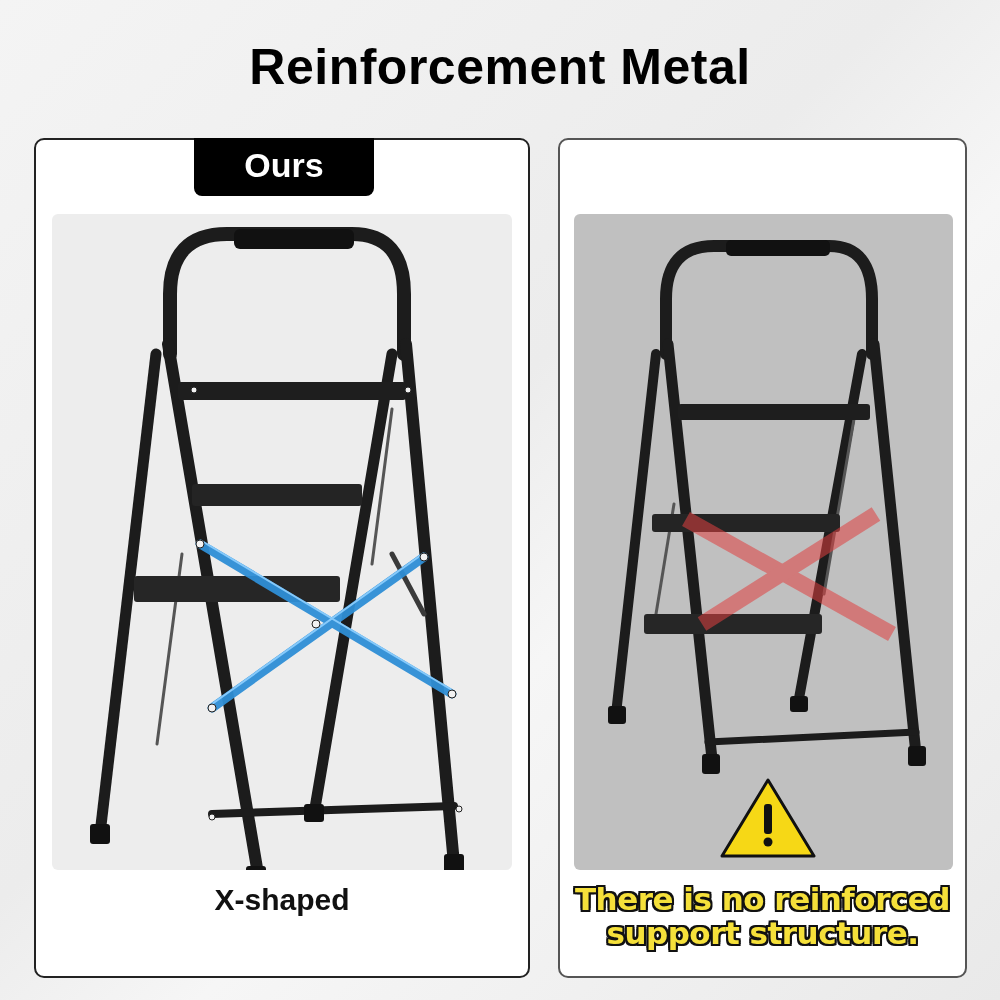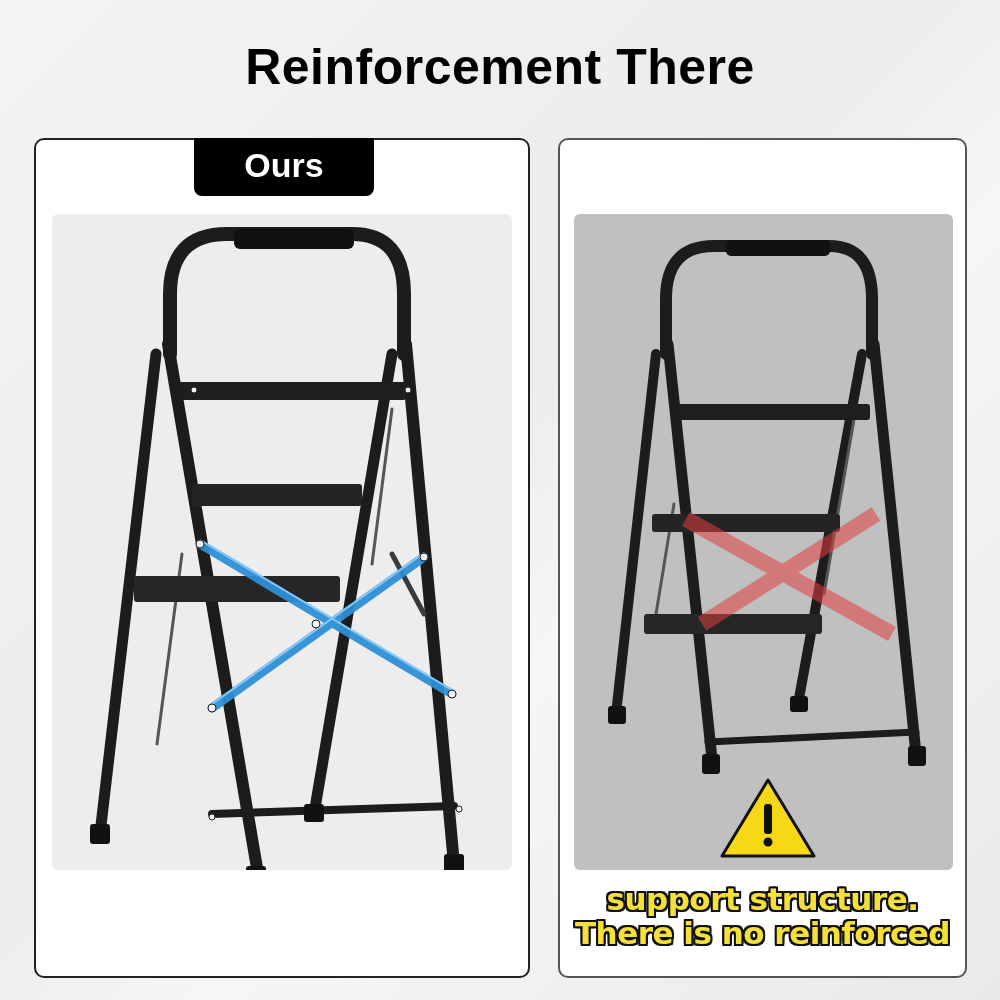--- a/index.html
+++ b/index.html
@@ -38,21 +38,21 @@
     top:742px; font-size:31px; line-height:34px; color:#f5e03a;
     text-shadow: -2px -2px 0 #111, 2px -2px 0 #111, -2px 2px 0 #111, 2px 2px 0 #111,
                  0 2px 0 #111, 0 -2px 0 #111, 2px 0 0 #111, -2px 0 0 #111;
     font-family: "DejaVu Sans", sans-serif; letter-spacing:-0.5px;
   }
   .caption span { display:block; }
 </style>
 </head>
 <body>
 
-<div class="title">Reinforcement There</div>
+<div class="title">Reinforcement Metal</div>
 
 <div class="panel ours">
   <div class="tab">Ours</div>
   <div class="stage">
     <svg width="460" height="656" viewBox="0 0 460 656">
       <g stroke="#1c1c1c" stroke-linecap="round" fill="none">
 
         <path d="M118 140 L118 80 Q118 20 175 20 L300 20 Q352 20 352 80 L352 140" stroke-width="14"></path>
 
         <line x1="104" y1="140" x2="48" y2="620" stroke-width="11"></line>
@@ -94,20 +94,21 @@
         <circle cx="160" cy="494" r="4"></circle>
         <circle cx="148" cy="330" r="4"></circle>
         <circle cx="142" cy="176" r="3"></circle>
         <circle cx="356" cy="176" r="3"></circle>
         <circle cx="407" cy="595" r="3"></circle>
         <circle cx="160" cy="603" r="3"></circle>
       </g>
     </svg>
   </div>
   <div class="caption">
+    <span>X-shaped</span>
   </div>
 </div>
 
 <div class="panel others">
   <div class="stage">
     <svg width="379" height="656" viewBox="0 0 379 656">
       <g stroke="#1c1c1c" stroke-linecap="round" fill="none">
         <path d="M92 140 L92 85 Q92 32 140 32 L255 32 Q298 32 298 85 L298 140" stroke-width="12"></path>
         <line x1="82" y1="140" x2="42" y2="500" stroke-width="10"></line>
         <line x1="288" y1="140" x2="224" y2="490" stroke-width="10"></line>
@@ -132,16 +133,16 @@
       </g>
 
       <g>
         <path d="M194 566 L240 642 L148 642 Z" fill="#f6d816" stroke="#111" stroke-width="3" stroke-linejoin="round"></path>
         <rect x="190" y="590" width="8" height="30" rx="3" fill="#111"></rect>
         <circle cx="194" cy="628" r="4.5" fill="#111"></circle>
       </g>
     </svg>
   </div>
   <div class="caption">
+    <span>There is no reinforced</span>
     <span>support structure.</span>
-    <span>There is no reinforced</span>
   </div>
 </div>
 
 </body></html>

